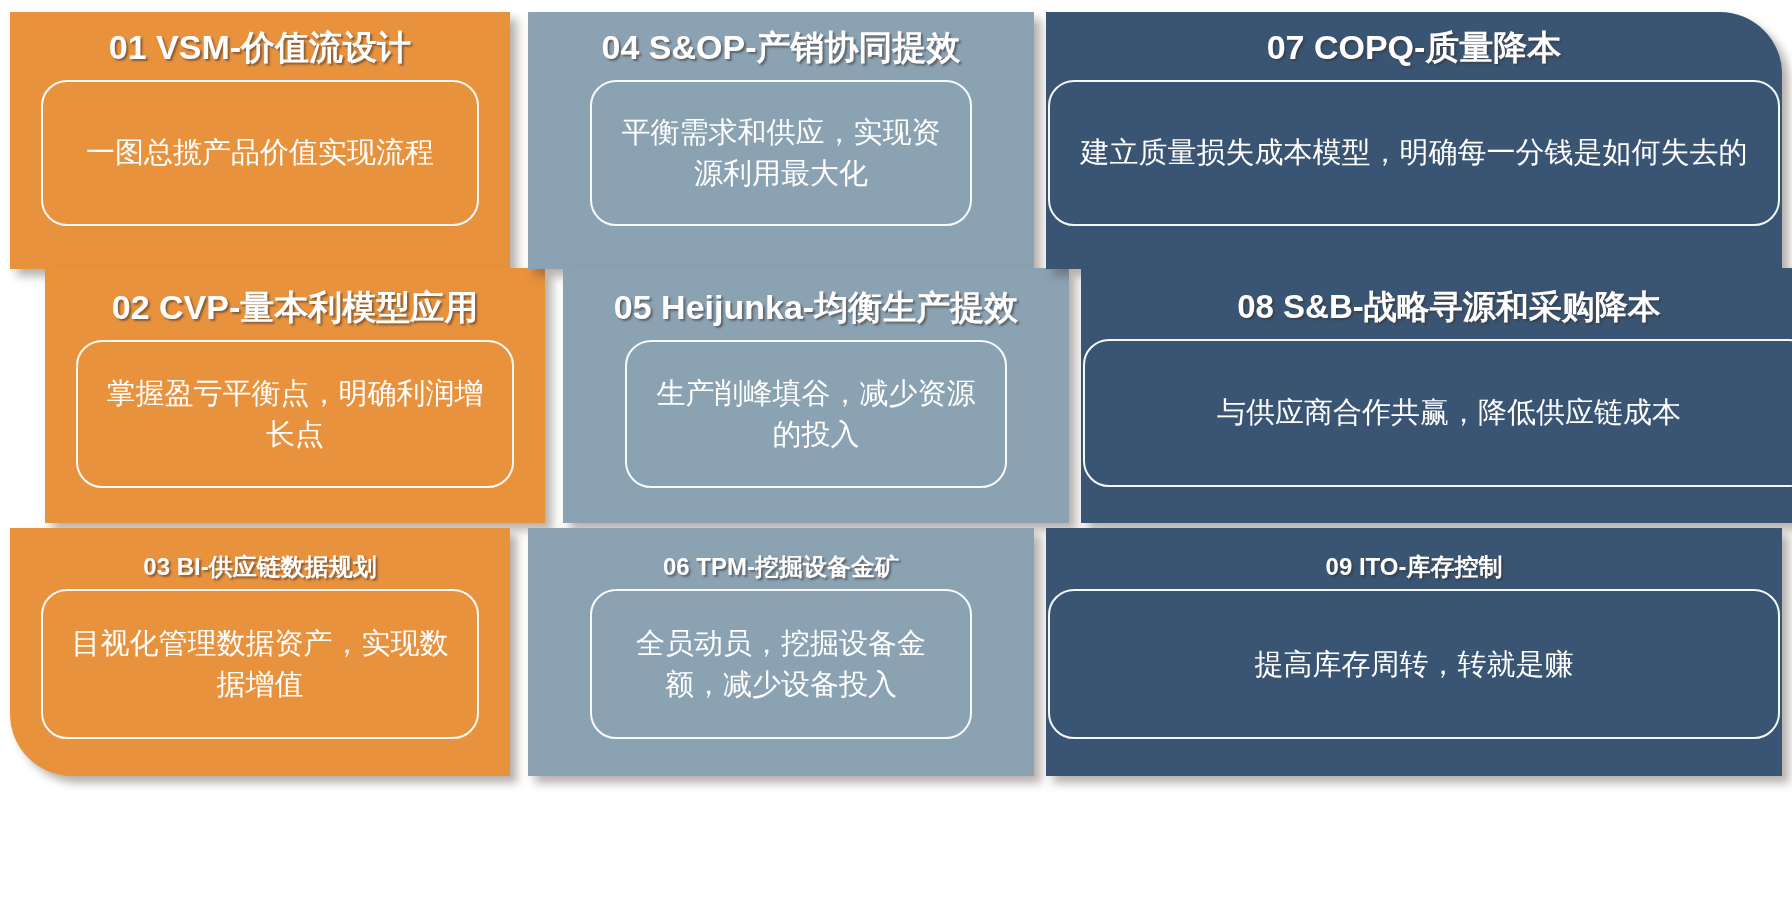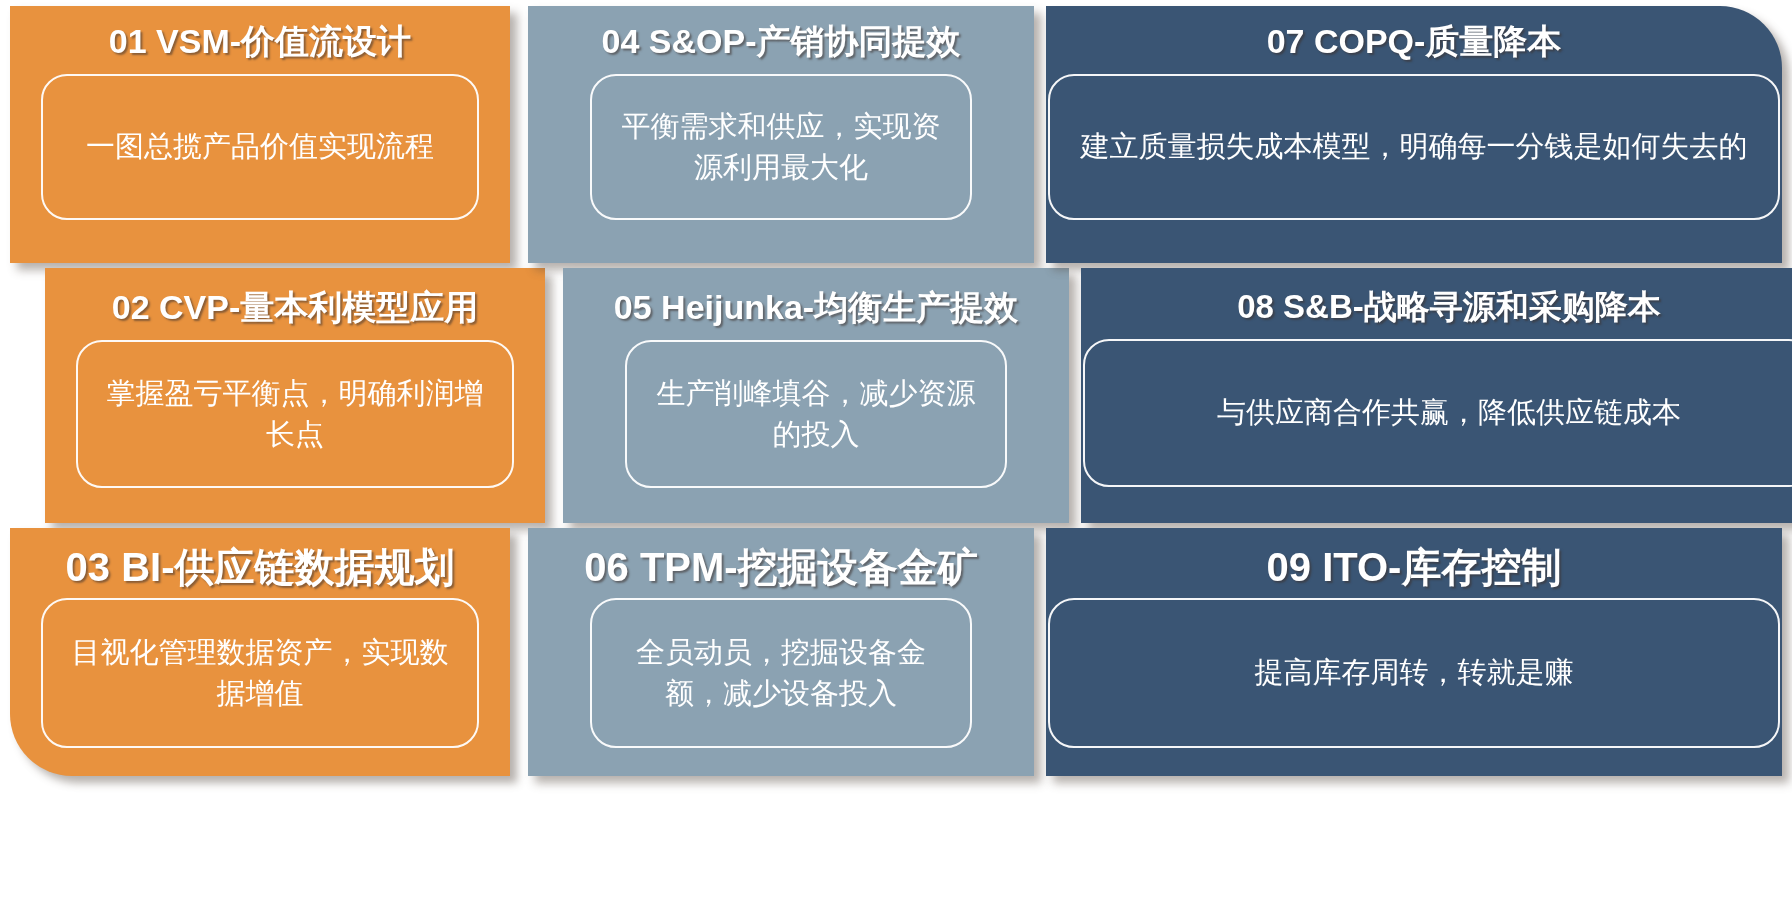--- a/index.html
+++ b/index.html
@@ -67,28 +67,28 @@
   .theme-orange .card-body { border-color: rgba(255,255,255,0.95); }
   .theme-slate  .card-body { border-color: rgba(255,255,255,0.95); }
   .theme-navy   .card-body { border-color: rgba(255,255,255,0.95); }
 
   
   .col-1 { left: 10px;   width: 500px; }
   .col-2 { left: 528px;  width: 506px; }
   .col-3 { left: 1046px; width: 736px; }
 
   
-  .row-1 { top: 6px;   height: 257px; }
+  .row-1 { top: 12px;   height: 257px; }
   .row-2 { top: 268px; height: 255px; margin-left: 35px; }
   .row-3 { top: 528px; height: 248px; }
 
   
   .row-1 .card-title { padding-top: 18px; font-size: 34px; }
   .row-2 .card-title { padding-top: 22px; font-size: 34px; }
-  .row-3 .card-title { padding-top: 18px; font-size: 40px; }
+  .row-3 .card-title { padding-top: 26px; font-size: 24px; }
 
   .row-1 .card-body { margin-top: 14px; height: 146px; }
   .row-2 .card-body { margin-top: 14px; height: 148px; }
   .row-3 .card-body { margin-top: 10px; height: 150px; }
 
   .col-1 .card-body { width: 438px; }
   .col-2 .card-body { width: 382px; }
   .col-3 .card-body { width: 732px; }
 
   

